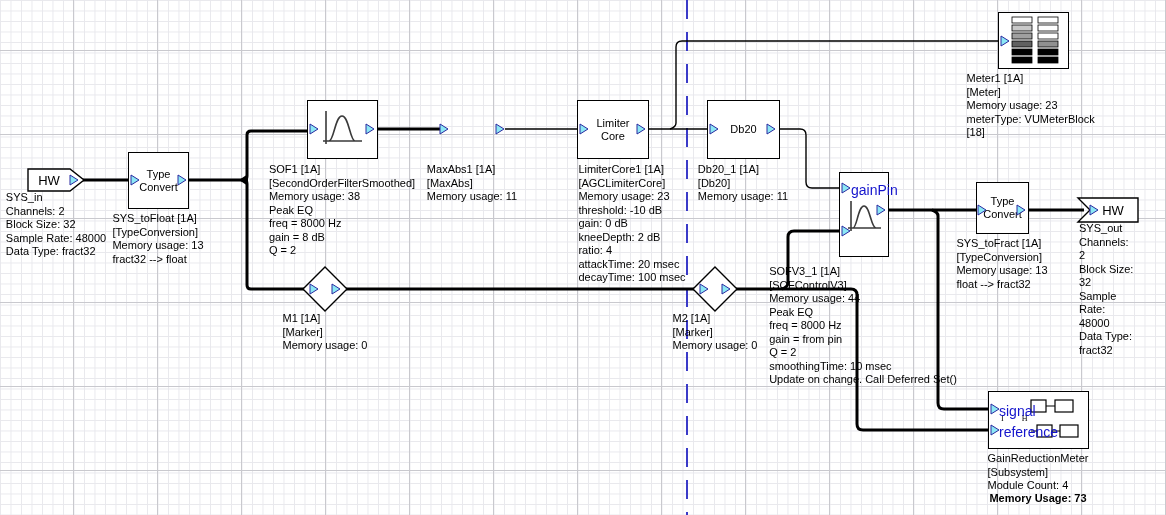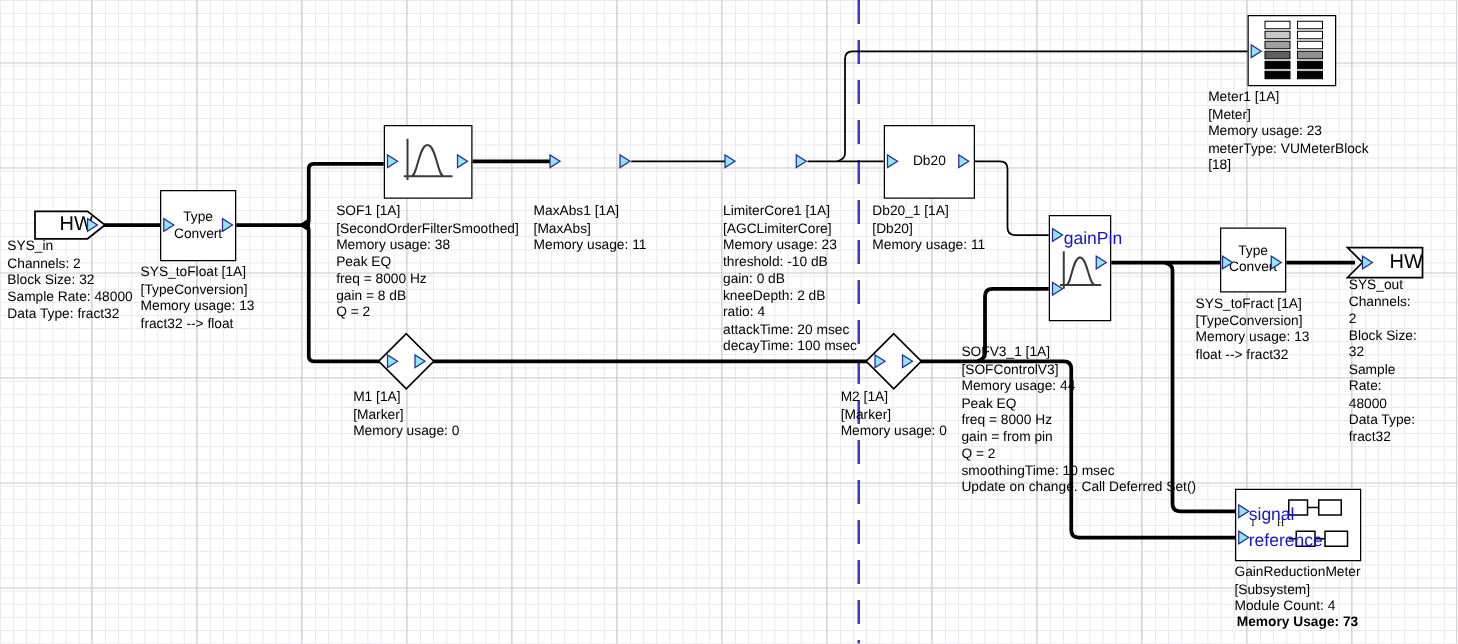--- a/index.html
+++ b/index.html
@@ -18,21 +18,21 @@
   .block-label{position:absolute;inset:0;display:flex;align-items:center;justify-content:center;
     text-align:center;font-size:11px;line-height:13px;white-space:pre-line;}
   .caption{position:absolute;transform:translateX(-50%);text-align:left;font-size:11px;
     line-height:13.5px;white-space:pre-line;}
   .caption.bold{font-weight:bold;}
   .pin{position:absolute;width:10px;height:12px;overflow:visible;}
   .pin polygon{fill:#8ce8f5;stroke:#2a2aa0;stroke-width:1;}
   .pin-label{position:absolute;font-size:14px;color:#1414cc;white-space:nowrap;}
   .hw-shape{position:absolute;overflow:visible;}
   .hw-shape polygon,.marker-shape polygon{fill:#fff;stroke:#000;stroke-width:1.4;}
-  .hw-label{position:absolute;display:flex;align-items:center;justify-content:center;font-size:16px;padding-left:12px;}
+  .hw-label{position:absolute;display:flex;align-items:center;justify-content:center;font-size:13px;}
   .wires{position:absolute;left:0;top:0;}
   .wire-thick{fill:none;stroke:#000;stroke-width:3;}
   .wire-thin{fill:none;stroke:#000;stroke-width:1.4;}
   .icon-stroke{fill:none;stroke:#3a3a3a;stroke-width:1.6;}
   .divider{position:absolute;top:0;height:515px;width:2px;left:686px;
     background:repeating-linear-gradient(180deg,#3a3ac8 0px,#3a3ac8 19px,transparent 19px,transparent 32px);}
   .mini-marks{position:absolute;font-size:8px;letter-spacing:8px;color:#000;font-family:Liberation Serif, serif;}
 </style>
 </head>
 <body>
@@ -89,20 +89,24 @@
 Memory usage: 38
 Peak EQ
 freq = 8000 Hz
 gain = 8 dB
 Q = 2</div>
 
   <div class="caption" style="left:472px;top:163px">MaxAbs1 [1A]
 [MaxAbs]
 Memory usage: 11</div>
 
+  <div class="block" style="left:577px;top:100px;width:72px;height:59px">
+    <div class="block-label">Limiter
+Core</div>
+  </div>
   <div class="caption" style="left:632px;top:163px">LimiterCore1 [1A]
 [AGCLimiterCore]
 Memory usage: 23
 threshold: -10 dB
 gain: 0 dB
 kneeDepth: 2 dB
 ratio: 4
 attackTime: 20 msec
 decayTime: 100 msec</div>
 
@@ -149,21 +153,21 @@
   <div class="caption" style="left:715px;top:312px">M2 [1A]
 [Marker]
 Memory usage: 0</div>
 
   <div class="block" style="left:839px;top:172px;width:50px;height:85px">
     <svg style="position:absolute;left:5px;top:26px" width="38" height="36">
       <path class="icon-stroke" d="M6,2 V32 M3,29 H36 M8,29 C12,29 13,7 19,7 C25,7 26,29 31,29"></path>
     </svg>
   </div>
   <div class="pin-label" style="left:851px;top:182px">gainPin</div>
-  <div class="caption" style="left:863px;top:276px">SOFV3_1 [1A]
+  <div class="caption" style="left:863px;top:265px">SOFV3_1 [1A]
 [SOFControlV3]
 Memory usage: 44
 Peak EQ
 freq = 8000 Hz
 gain = from pin
 Q = 2
 smoothingTime: 10 msec
 Update on change. Call Deferred Set()</div>
 
   <div class="block" style="left:976px;top:182px;width:53px;height:52px">

